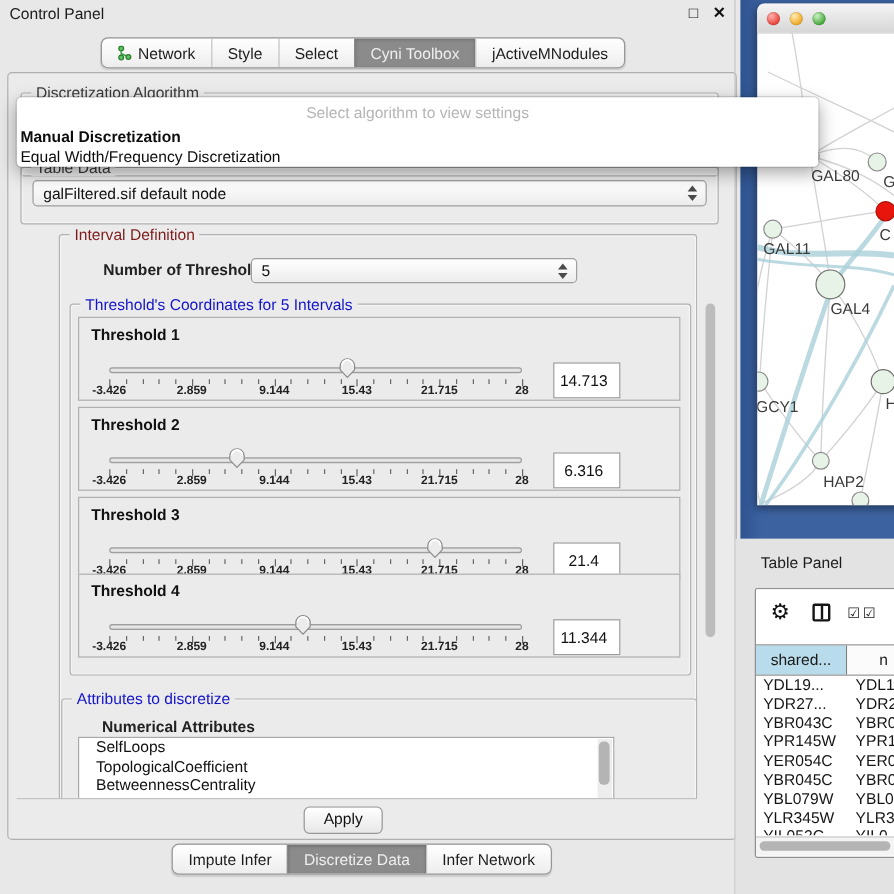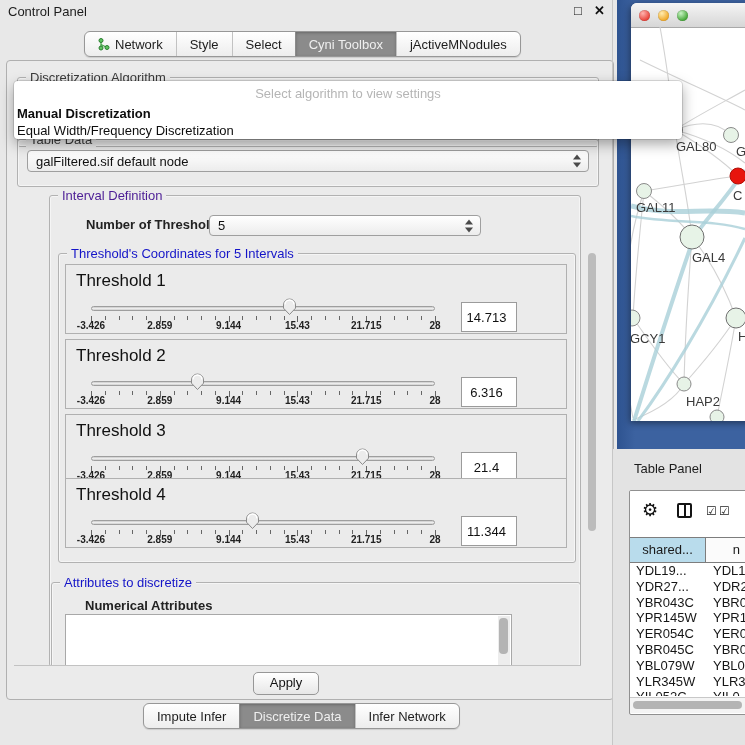--- a/index.html
+++ b/index.html
@@ -23,21 +23,21 @@
   .seg-tabs .tab .ticon{margin-right:5px;display:inline-flex;}
   #top-tabs{left:84px;top:31px;}
   #bottom-tabs{left:143px;top:703px;}
   .cp-body{position:absolute;left:6px;top:60px;width:606px;height:638px;
     background:#ebebeb;border:1px solid #b0b0b0;border-radius:4px;}
   
   .gbox{position:absolute;border:1px solid #b2b2b2;border-radius:3px;
     box-shadow:inset 0 0 0 1px #f5f5f5;}
   .gbox-label{position:absolute;top:-8px;left:8px;background:#ebebeb;padding:0 4px;
     font-size:13px;white-space:nowrap;}
-  .lbl-green{color:#4c1d95;}
+  .lbl-green{color:#7f1d1d;}
   .lbl-blue{color:#1414c8;}
   .lbl-dark{color:#3a3a3a;}
   
   .combo{position:absolute;background:linear-gradient(#ffffff,#ececec);
     border:1px solid #9f9f9f;border-radius:4px;font-size:13px;color:#111;
     display:flex;align-items:center;padding-left:8px;box-sizing:border-box;}
   .spin{position:absolute;right:7px;top:50%;transform:translateY(-50%);width:8px;height:13px;}
   .spin::before{content:"";position:absolute;left:0;top:0;border-left:4px solid transparent;
     border-right:4px solid transparent;border-bottom:5px solid #4a4a4a;}
   .spin::after{content:"";position:absolute;left:0;bottom:0;border-left:4px solid transparent;
@@ -52,21 +52,21 @@
     border:2px solid #4a90d9;border-radius:5px;background:#f6fafc;box-sizing:border-box;}
   
   .viewport{position:absolute;left:7px;top:126px;width:567px;height:478px;overflow:hidden;
     border-bottom:1px solid #c2c2c2;}
   .vscroll{position:absolute;left:578px;top:128px;width:14px;height:474px;}
   .vscroll .thumb{position:absolute;left:3px;top:64px;width:8px;height:278px;
     background:#bcbcbc;border-radius:4px;}
   
   .thr-panel{position:absolute;left:6px;width:502px;height:70px;border:1px solid #b0b0b0;
     background:#ebebeb;box-sizing:border-box;}
-  .thr-label{position:absolute;left:10px;top:6px;font-weight:normal;font-size:17px;color:#111;}
+  .thr-label{position:absolute;left:10px;top:6px;font-weight:bold;font-size:13px;color:#111;}
   .track{position:absolute;left:25px;top:41px;width:344px;height:5px;border:1px solid #9e9e9e;
     border-radius:3px;background:linear-gradient(#c6c6c6,#efefef 45%,#cfcfcf);box-sizing:border-box;}
   .knob{position:absolute;top:33px;width:15px;height:18px;}
   .tick{position:absolute;width:1px;background:#666;}
   .tick-label{position:absolute;top:55px;transform:translateX(-50%);font-size:10px;
     font-weight:bold;color:#222;white-space:nowrap;}
   .valbox{position:absolute;left:395px;top:37px;width:56px;height:30px;background:#fff;
     border:1px solid #9b9b9b;font-size:13px;color:#111;text-align:center;line-height:30px;
     padding-right:5px;box-sizing:border-box;}
   
@@ -362,20 +362,25 @@
               <div class="valbox">11.344</div>
             </div>
           </div>
       </div>
 
       <div class="gbox" style="left:37px;top:395px;width:528px;height:90px;">
         <span class="gbox-label lbl-blue">Attributes to discretize</span>
       </div>
       <div class="abs bold" style="left:41px;top:411px;margin-left:30px;">Numerical Attributes</div>
       <div class="attr-list" style="left:51px;top:427px;width:445px;height:51px;">
+        <div id="attr-items">
+            <div class="attr-item">SelfLoops</div>
+            <div class="attr-item">TopologicalCoefficient</div>
+            <div class="attr-item">BetweennessCentrality</div>
+          </div>
         <div class="list-scroll">
           <div class="thumb"></div>
         </div>
       </div>
     </div>
 
     <div class="vscroll">
       <div class="thumb"></div>
     </div>
 

